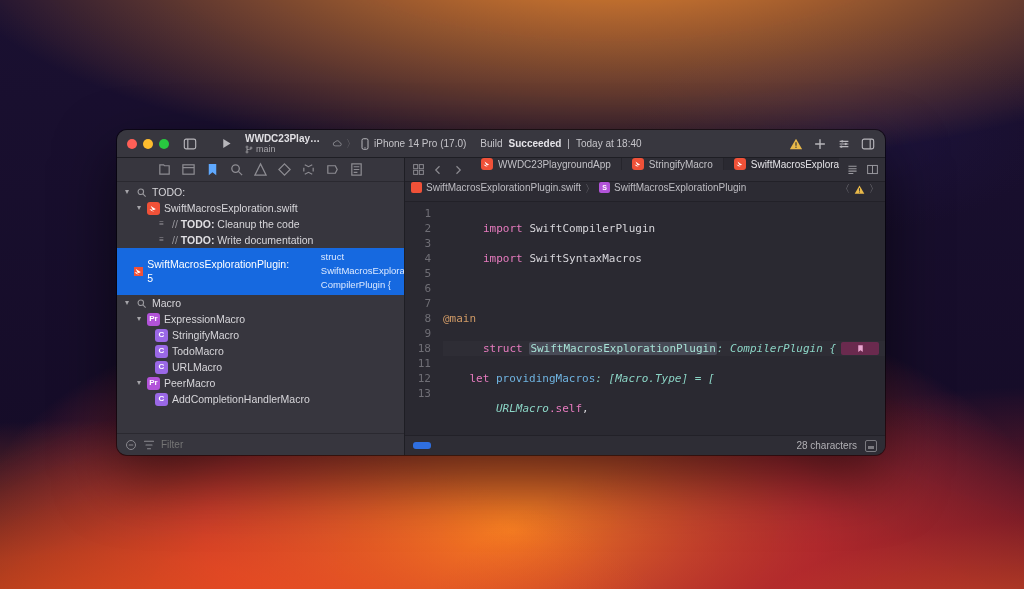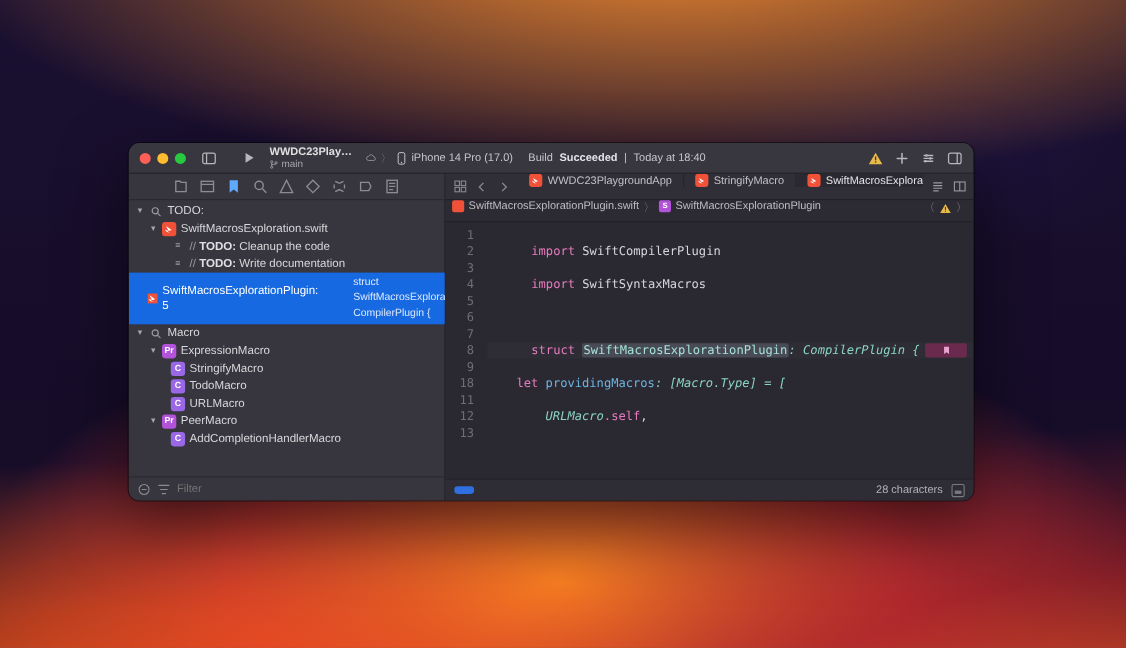--- a/index.html
+++ b/index.html
@@ -476,20 +476,21 @@
             <div>9</div>
             <div>18</div>
             <div>11</div>
             <div>12</div>
             <div>13</div>
         </div>
         <div class="code">
 <div class="line"><span class="tok-kw">import</span> <span class="tok-id">SwiftCompilerPlugin</span></div>
 <div class="line"><span class="tok-kw">import</span> <span class="tok-id">SwiftSyntaxMacros</span></div>
 <div class="line"></div>
+<div class="line"><span class="tok-attr">@main</span></div>
 <div class="line" style="background:rgba(255,255,255,0.02)"><span class="tok-kw">struct</span> <span class="hl-struct"><span class="tok-paletype">SwiftMacrosExplorationPlugin</span></span><span class="tok-type">: CompilerPlugin {</span>
   <span class="line-badge"><span class="box"><svg viewBox="0 0 16 16">
                     <path d="M4 2h8v12l-4-3-4 3z" fill="#e9a5cf"></path>
                   </svg></span></span>
 </div>
 <div class="line">    <span class="tok-let">let</span> <span class="tok-prop">providingMacros</span><span class="tok-type">: [Macro.Type] = [</span></div>
 <div class="line">        <span class="tok-type">URLMacro</span><span class="tok-self">.self</span><span>,</span></div>
 
 
 

